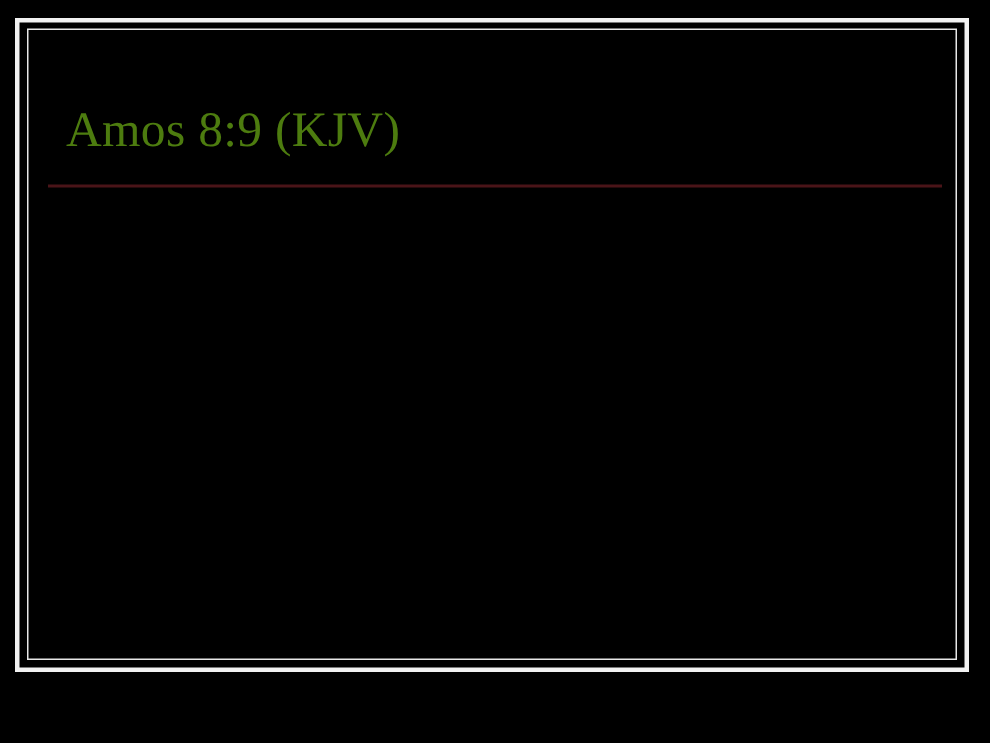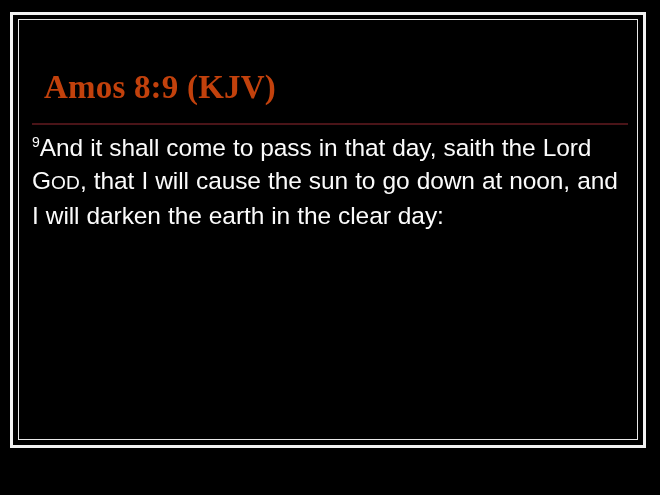--- a/index.html
+++ b/index.html
@@ -48,24 +48,24 @@
     top: 28px;
     width: 596px;
     height: 404px;
   }
 
   .title {
     position: absolute;
     left: 12px;
     top: 40px;
     font-family: "Liberation Serif", "DejaVu Serif", serif;
-    font-weight: bold;
+    font-weight: normal;
     font-size: 33px;
     line-height: 38px;
-    color: #c2410c;
+    color: #4d7c0f;
     letter-spacing: 0.2px;
     white-space: nowrap;
   }
 
   .divider {
     position: absolute;
     left: 0px;
     top: 95px;
     width: 596px;
     height: 2px;
@@ -105,18 +105,15 @@
 
   <div class="frame-outer"></div>
   <div class="frame-inner"></div>
 
   <div class="content">
 
     <div class="title">Amos 8:9 (KJV)</div>
 
     <div class="divider"></div>
 
-    <div class="body-text">
-      <span class="verse-num">9</span><span>And it shall come to pass in that day, saith the Lord G</span><span class="smallcaps">OD</span><span>, that I will cause the sun to go down at noon, and I will darken the earth in the clear day:</span>
-    </div>
 
   </div>
 </div>
 
 </body></html>

